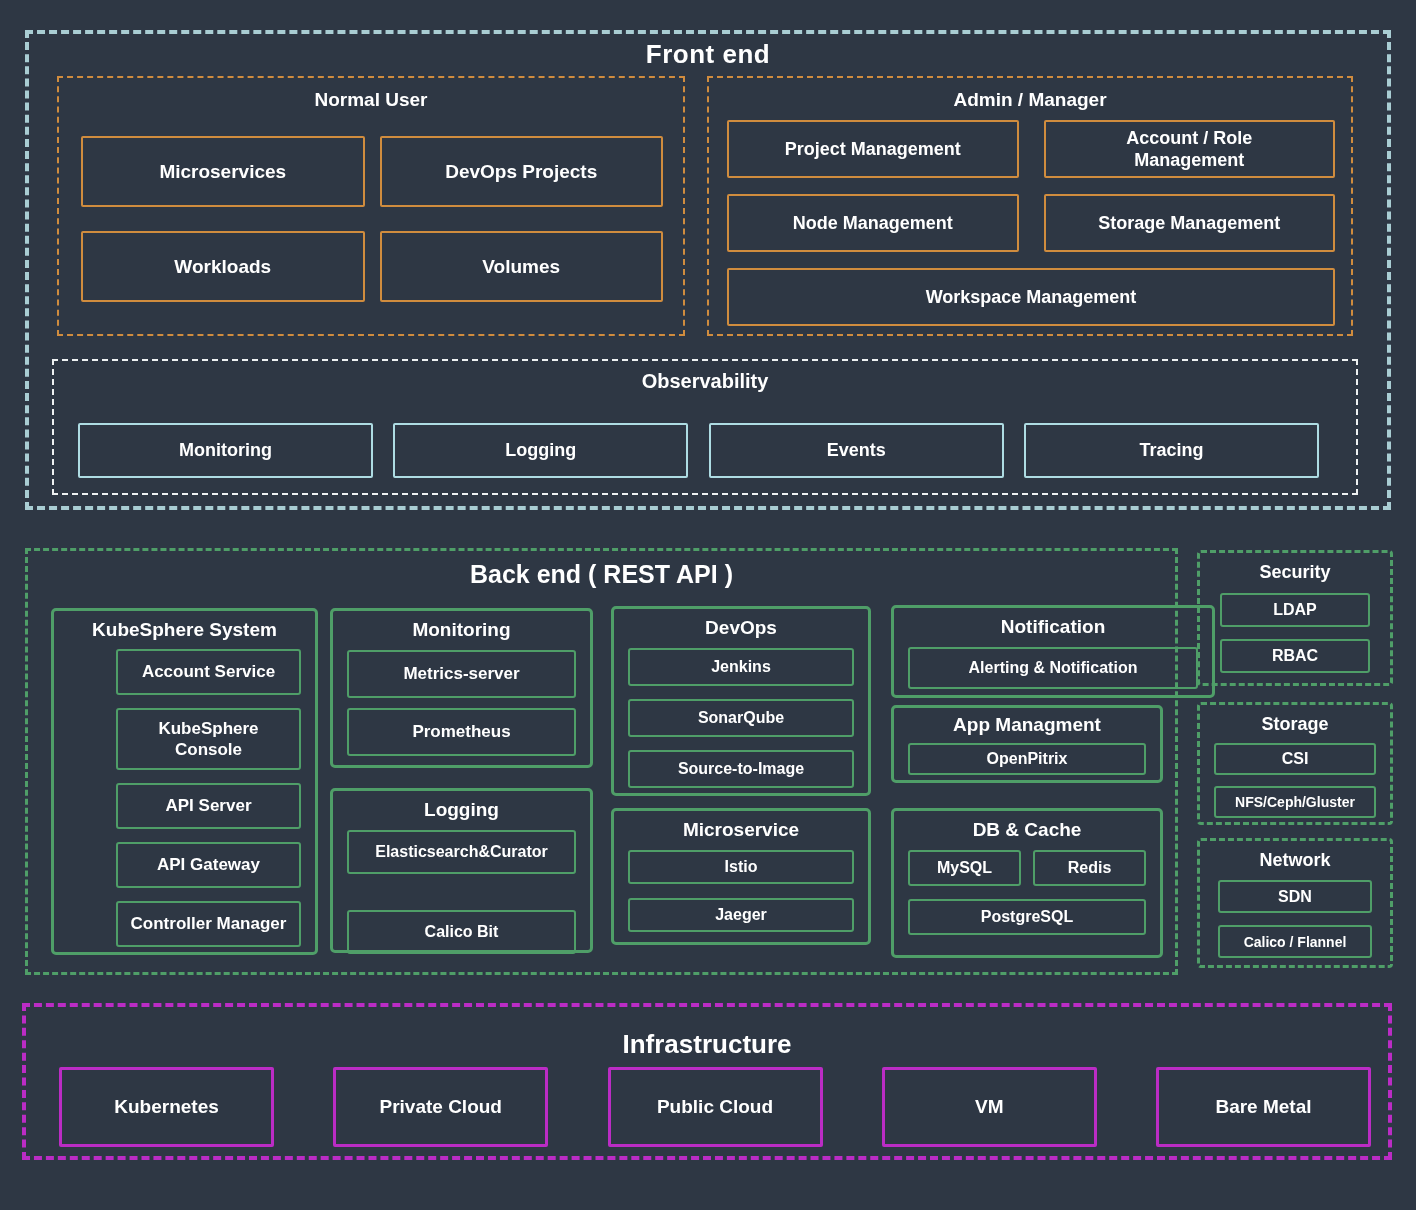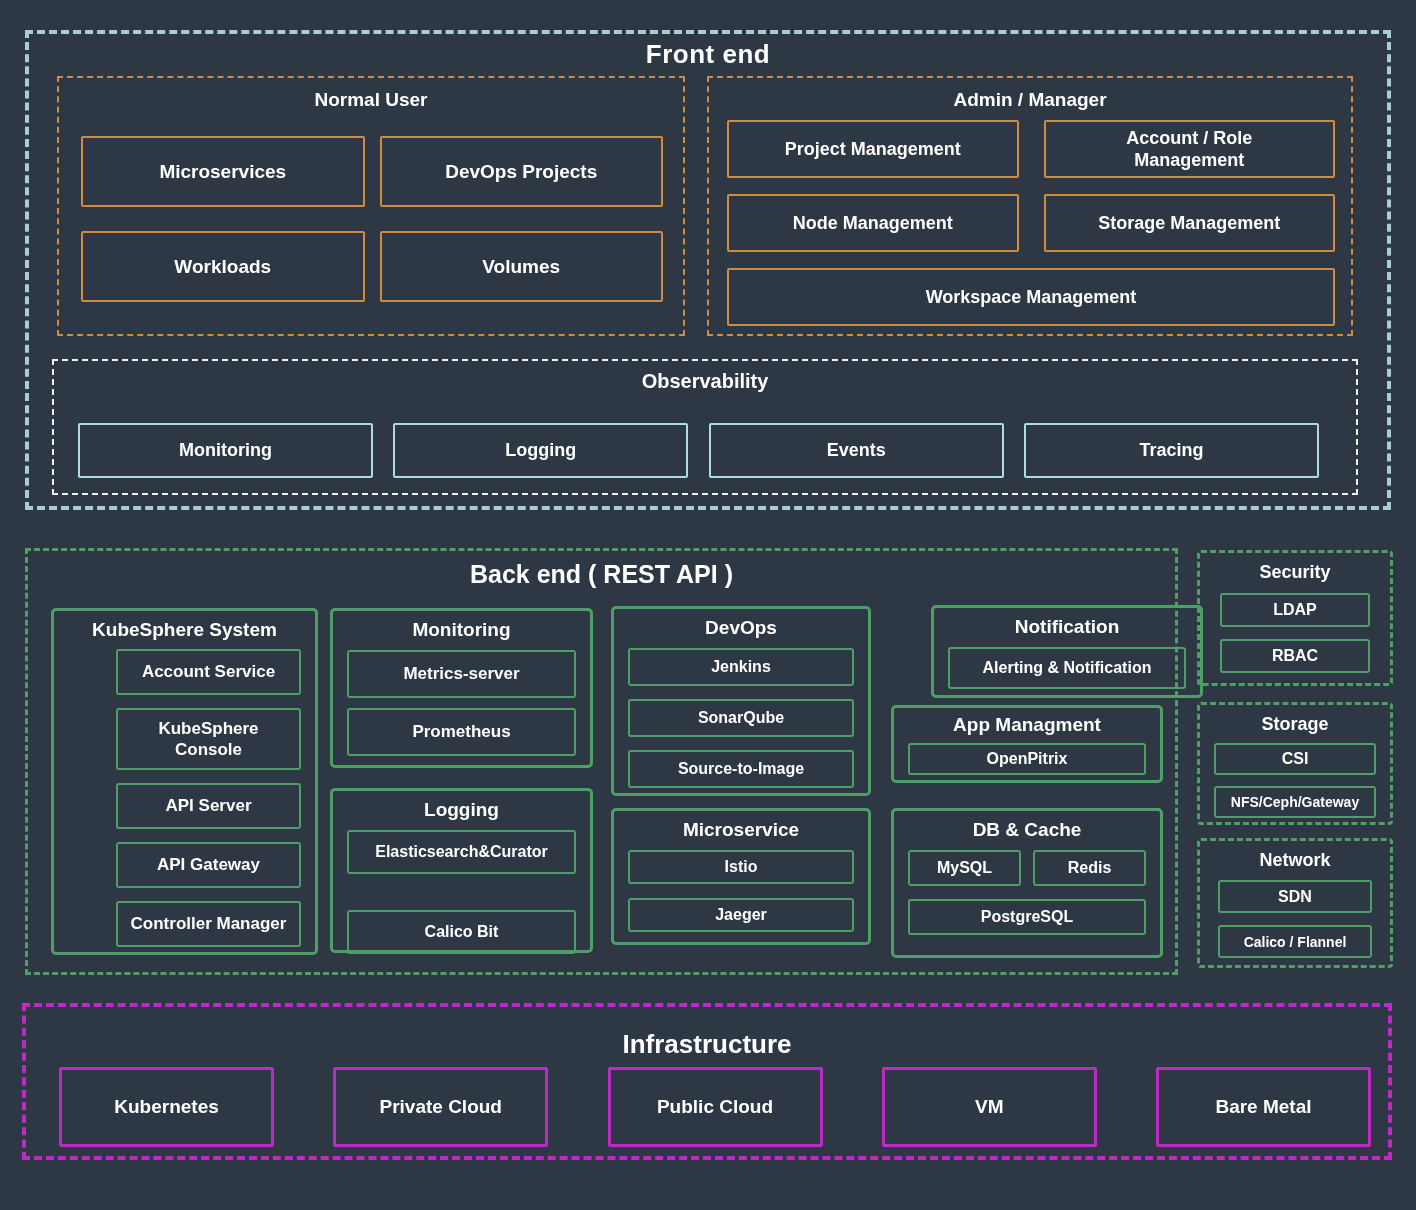--- a/index.html
+++ b/index.html
@@ -66,21 +66,21 @@
   .g-log .be-node { min-height:44px; }
 
   .g-dev   { left:583px; top:55px;  width:260px; height:190px; }
   .g-dev .be-items { gap:13px; }
   .g-dev .be-node { min-height:38px; }
 
   .g-micro { left:583px; top:257px; width:260px; height:137px; }
   .g-micro .be-items { gap:14px; }
   .g-micro .be-node { min-height:34px; }
 
-  .g-notif { left:903px; top:54px;  width:272px; height:93px; }
+  .g-notif { left:863px; top:54px;  width:324px; height:93px; }
   .g-notif .be-node { min-height:42px; }
 
   .g-app   { left:863px; top:154px; width:272px; height:78px; }
   .g-app h3 { margin-top:6px; }
   .g-app .be-items { padding-top:7px; }
   .g-app .be-node { min-height:32px; }
 
   .g-db    { left:863px; top:257px; width:272px; height:150px; }
   .g-db .be-items { gap:13px; }
   .g-db .be-node { min-height:36px; }
@@ -303,21 +303,21 @@
       </div>
     </div>
 
     <div class="sb-sec sb-storage">
       <h3>Storage</h3>
       <div class="sb-items">
         <div class="sb-node">
             <span>CSI</span>
           </div>
         <div class="sb-node small">
-            <span>NFS/Ceph/Gateway</span>
+            <span>NFS/Ceph/Gluster</span>
           </div>
       </div>
     </div>
 
     <div class="sb-sec sb-network">
       <h3>Network</h3>
       <div class="sb-items">
         <div class="sb-node">
             <span>SDN</span>
           </div>

